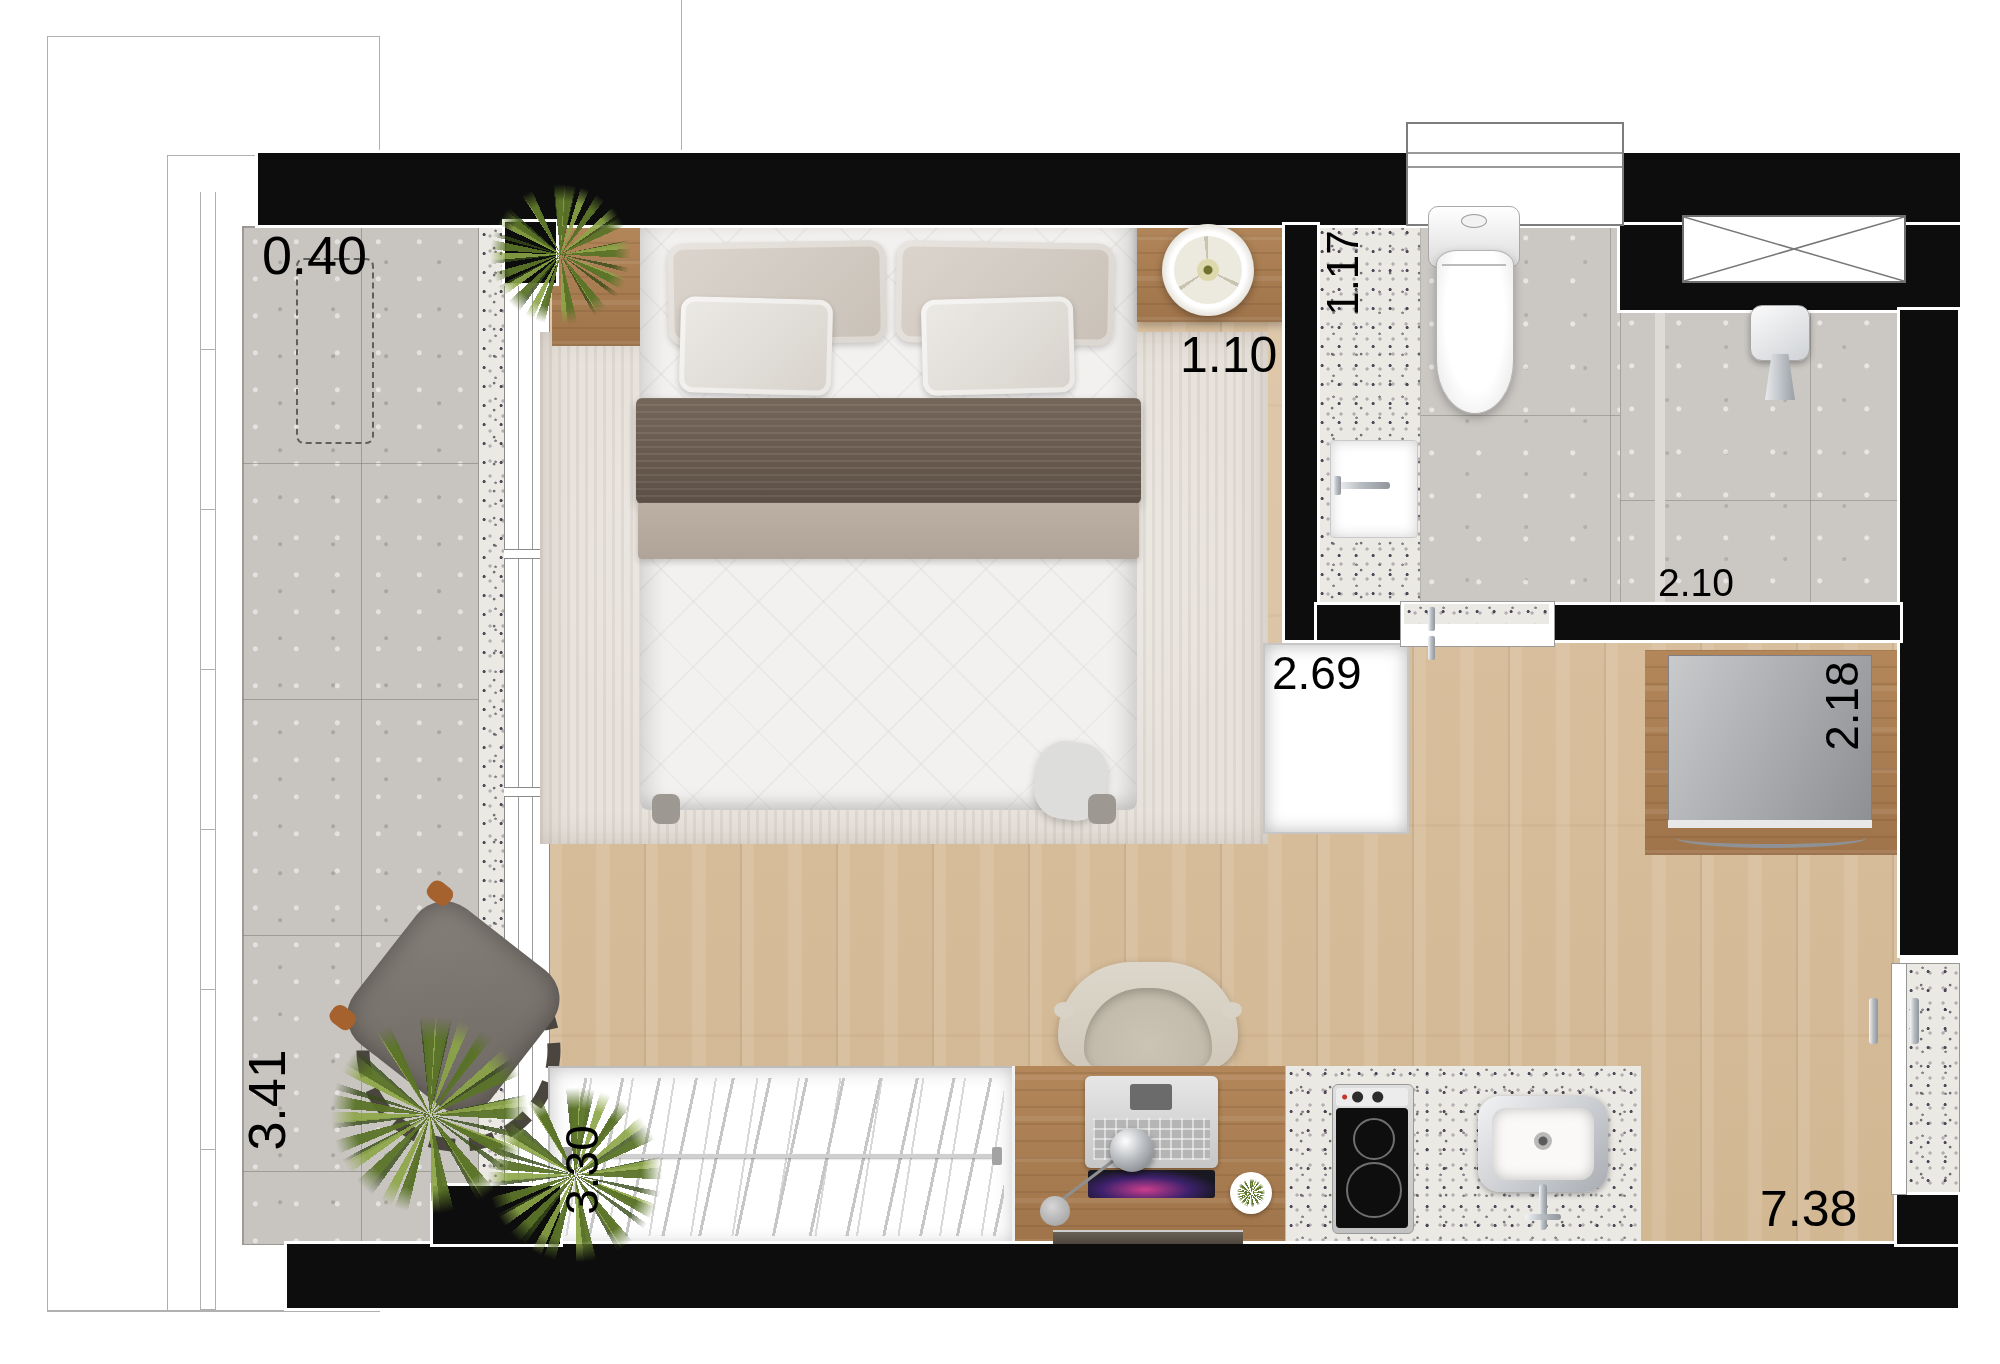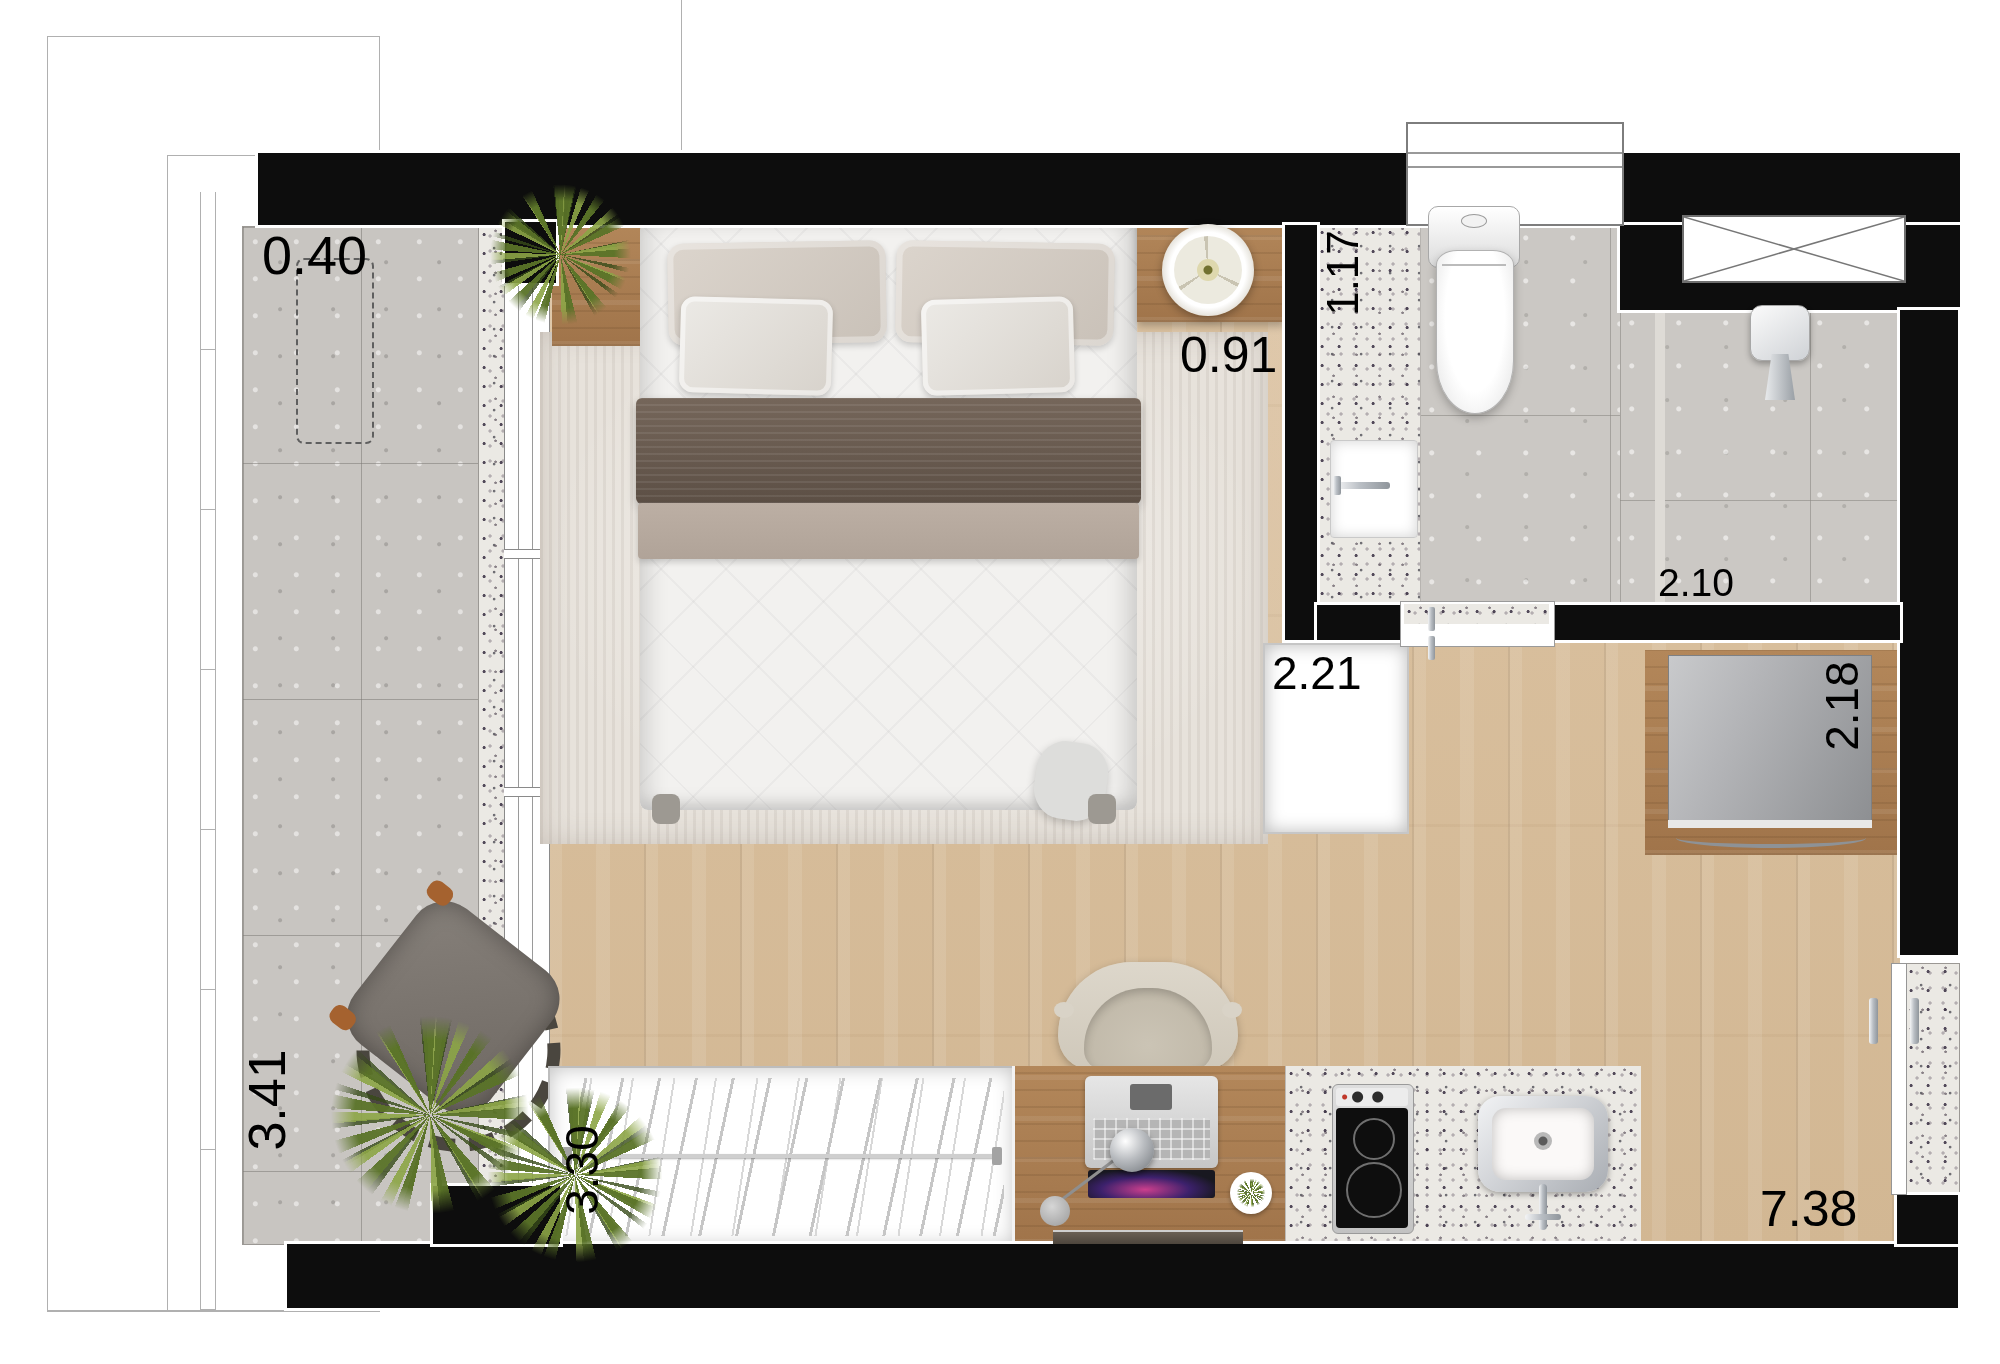--- a/index.html
+++ b/index.html
@@ -206,21 +206,21 @@
   <div class="abs chrome" style="left:1539px;top:1184px;width:8px;height:46px;border-radius:4px;z-index:52;"></div>
   <div class="abs chrome" style="left:1525px;top:1214px;width:36px;height:6px;border-radius:3px;z-index:52;"></div>
 
   <div class="abs granite" style="left:1905px;top:963px;width:53px;height:230px;border:1px solid #9b9894;z-index:30;"></div>
   <div class="abs" style="left:1891px;top:963px;width:14px;height:230px;background:#fff;border:1px solid #969696;z-index:50;"></div>
   <div class="abs chrome" style="left:1869px;top:998px;width:9px;height:46px;border-radius:3px;z-index:51;"></div>
   <div class="abs chrome" style="left:1910px;top:998px;width:9px;height:46px;border-radius:3px;z-index:51;"></div>
 
   <div class="lbl" style="left:262px;top:228px;font-size:54px;">0.40</div>
   <div class="vlbl" style="left:216px;top:1074px;font-size:52px;">3.41</div>
-  <div class="lbl" style="left:1180px;top:330px;font-size:50px;">0.91</div>
+  <div class="lbl" style="left:1180px;top:330px;font-size:50px;">1.10</div>
   <div class="vlbl" style="left:1300px;top:251px;font-size:44px;">1.17</div>
   <div class="lbl" style="left:1658px;top:548px;font-size:39px;margin-top:15px;">2.10</div>
-  <div class="lbl" style="left:1272px;top:650px;font-size:46px;z-index:60;">2.21</div>
+  <div class="lbl" style="left:1272px;top:650px;font-size:46px;z-index:60;">2.69</div>
   <div class="vlbl" style="left:1797px;top:683px;font-size:46px;">2.18</div>
   <div class="vlbl" style="left:537px;top:1147px;font-size:46px;">3.30</div>
   <div class="lbl" style="left:1760px;top:1184px;font-size:50px;">7.38</div>
 
 </div>
 
 </body></html>

